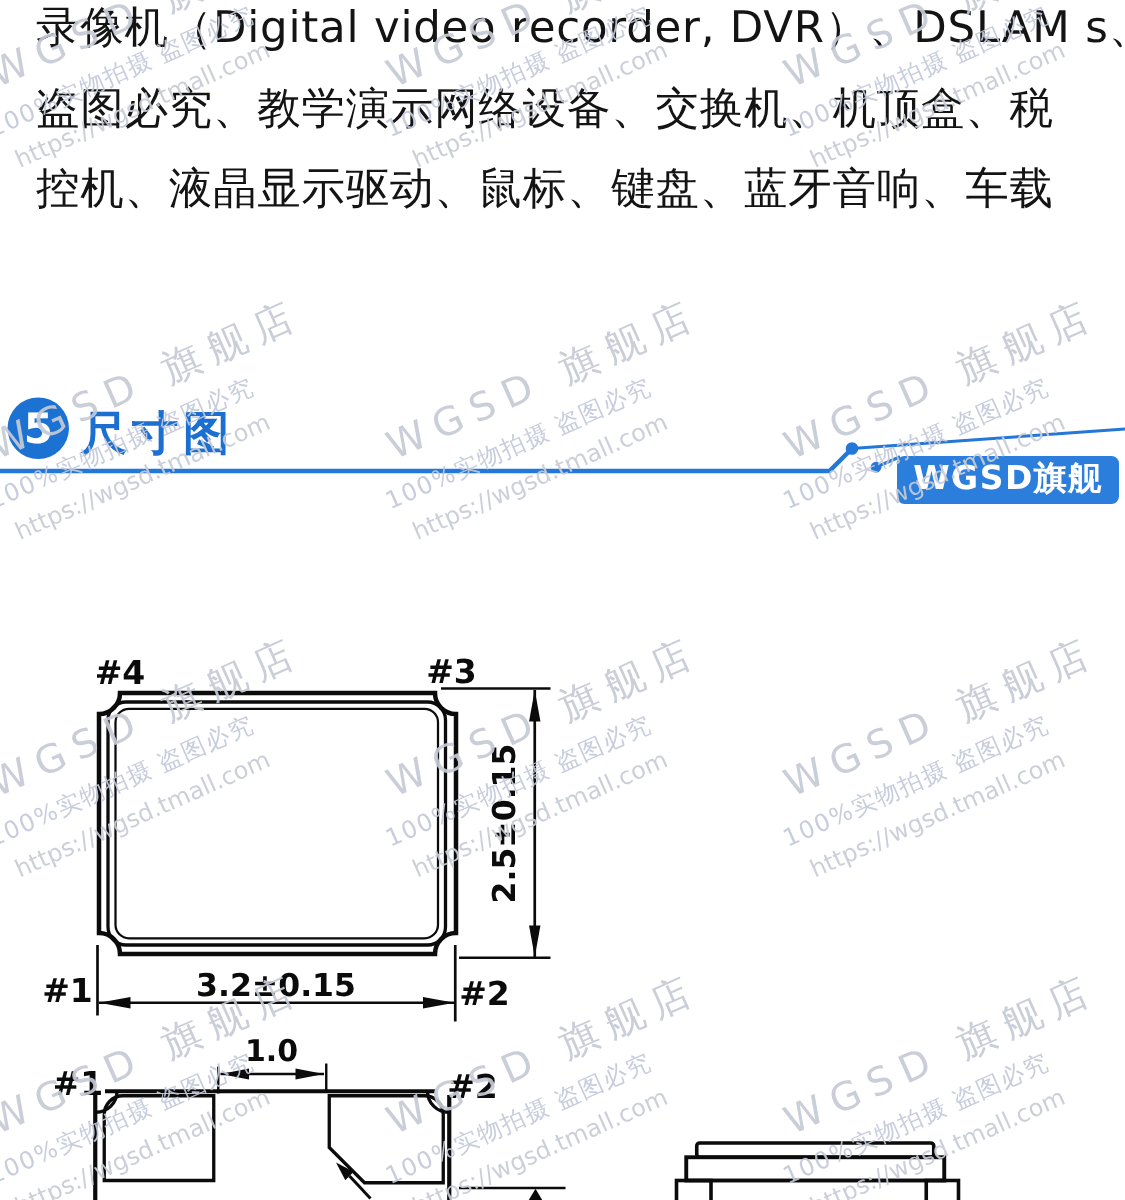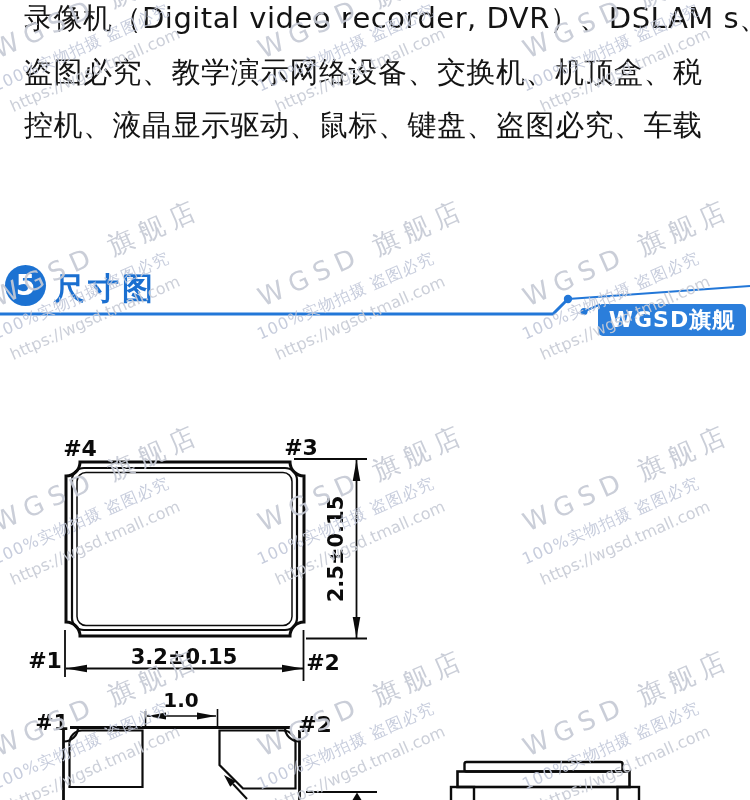--- a/index.html
+++ b/index.html
@@ -43,21 +43,21 @@
   .wm .wm3 { font-size:16px; margin-top:5px; margin-left:8px; color:#c8ccd6;}
 </style>
 </head>
 <body>
 
 <div id="stage">
 
   <div class="app-text">
     <div>录像机（Digital video recorder, DVR）、DSLAM s、高</div>
     <div>盗图必究、教学演示网络设备、交换机、机顶盒、税</div>
-    <div>控机、液晶显示驱动、鼠标、键盘、盗图必究、车载</div>
+    <div>控机、液晶显示驱动、鼠标、键盘、蓝牙音响、车载</div>
   </div>
 
   <div class="num-circle">5</div>
   <div class="sec-title">尺寸图</div>
   <div class="store-badge">WGSD旗舰店</div>
 
   <svg id="diagram" width="750" height="800" viewBox="0 0 750 800">
 
     <g>
       <path d="M0 314 L553 314 L568 299" fill="none" stroke="#2277d8" stroke-width="3"></path>

